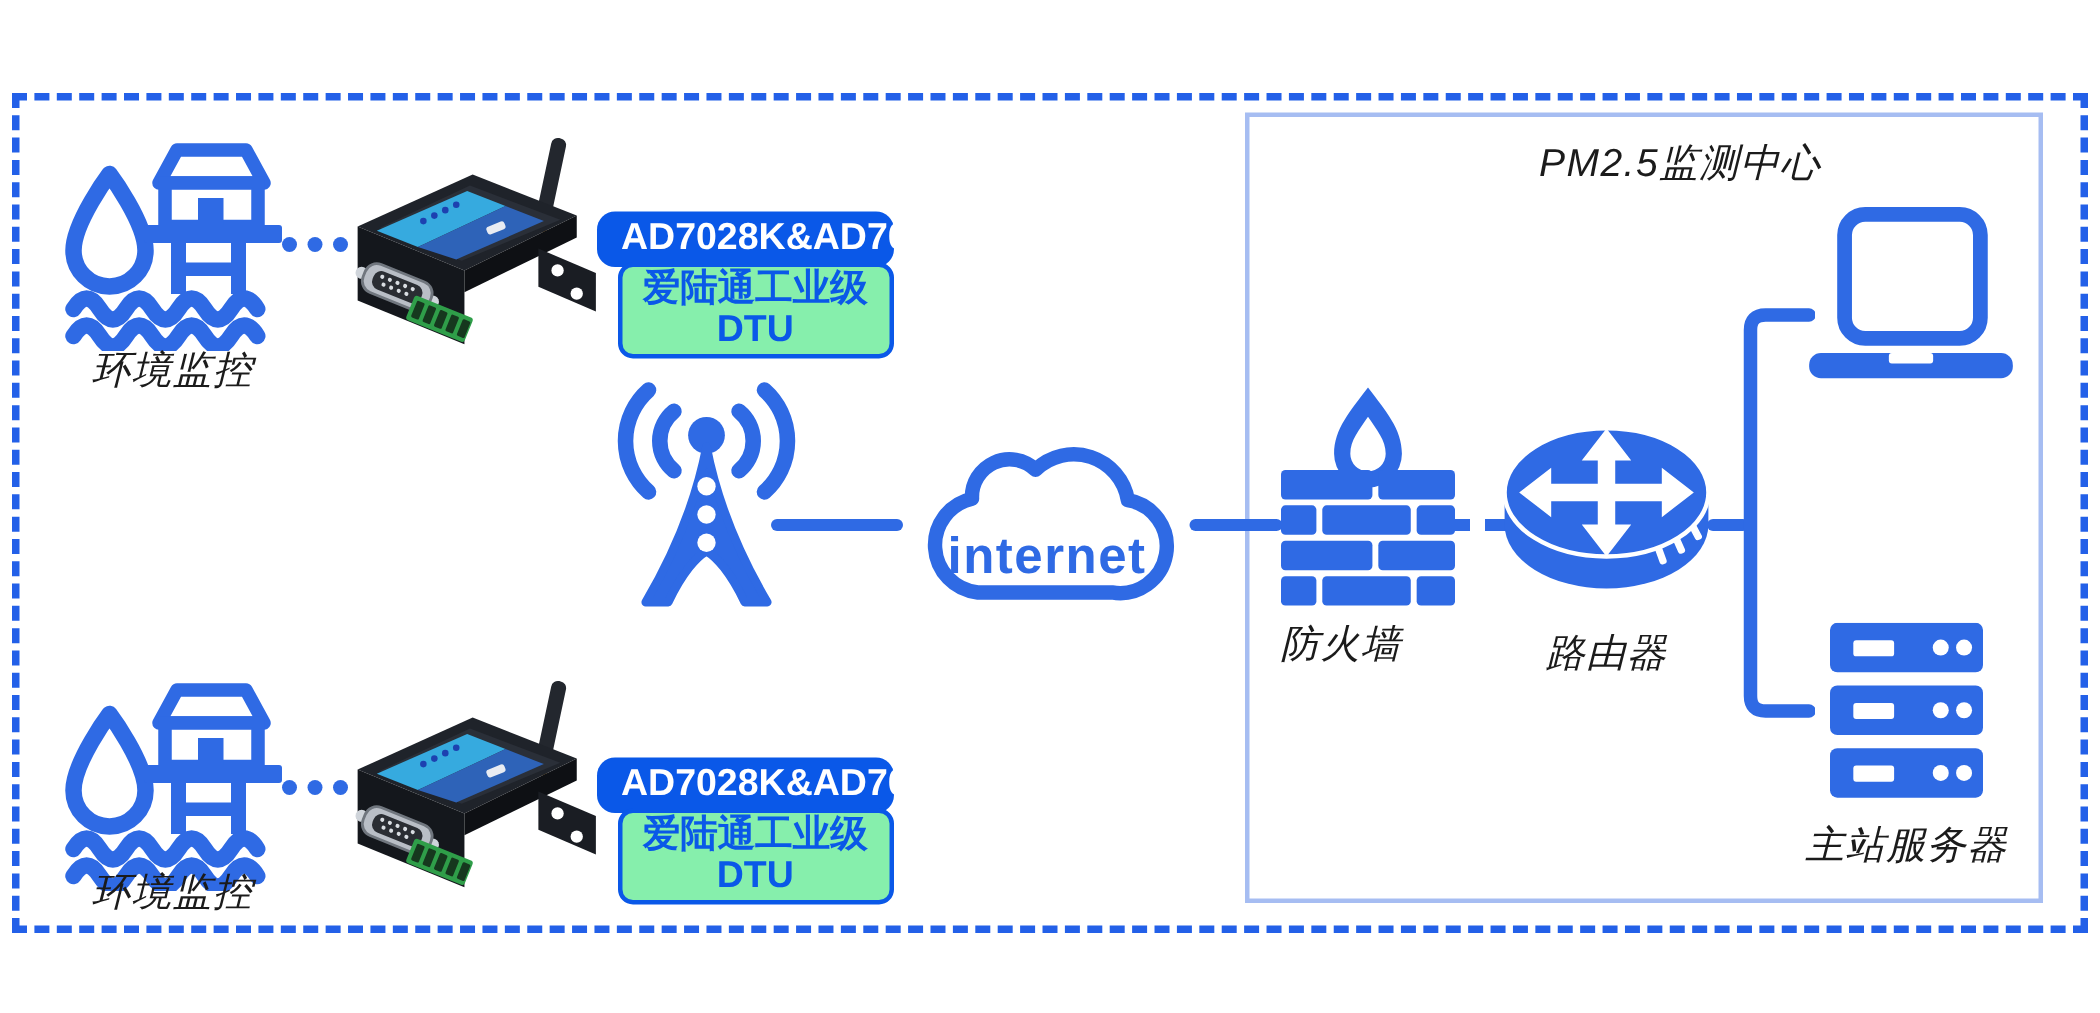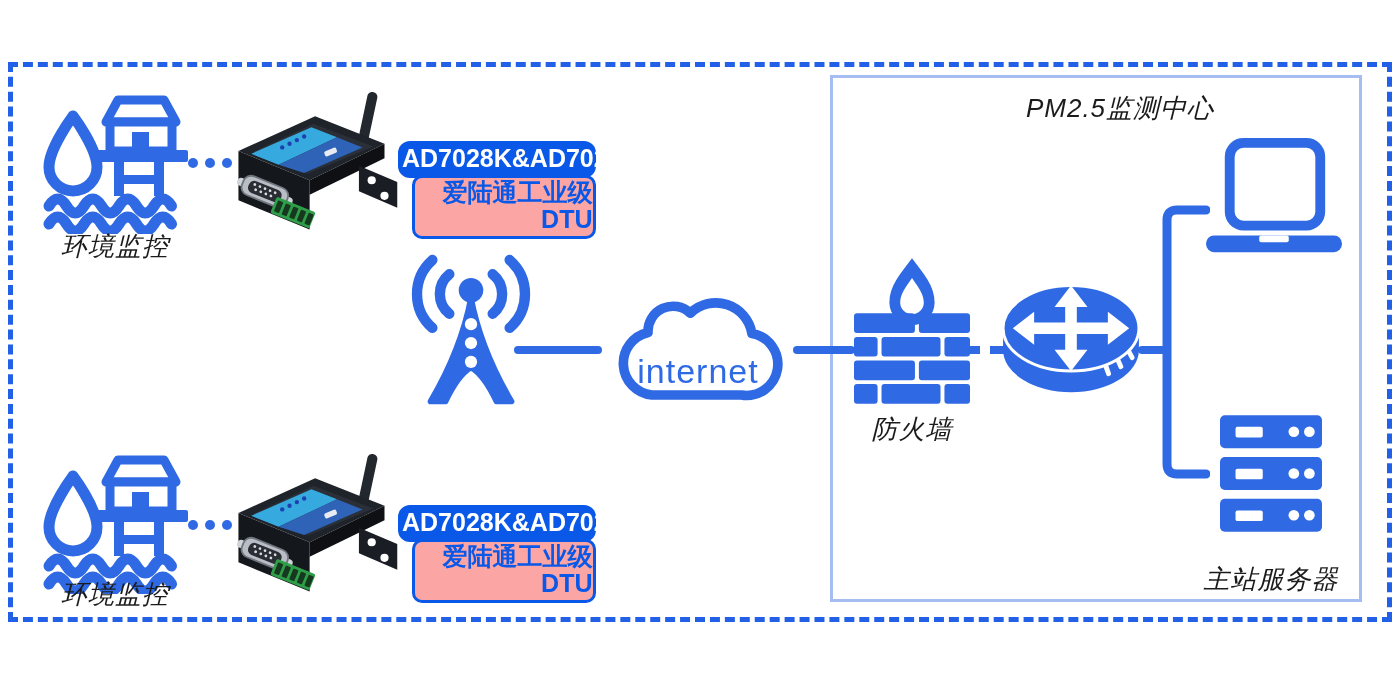--- a/index.html
+++ b/index.html
@@ -21,33 +21,33 @@
   .label{color:var(--ink);font-size:26px;font-weight:500;text-align:center;
     letter-spacing:1px;white-space:nowrap;font-style:italic;}
 
   
   .dots{display:flex;gap:7px;}
   .dots i{width:10px;height:10px;border-radius:50%;background:var(--blue);display:block;}
 
   
   .badge{width:198px;display:flex;flex-direction:column;align-items:center;}
   .badge .model{width:198px;background:var(--badge);color:#fff;font-weight:bold;
-    font-size:25px;text-align:center;border-radius:12px;padding:4px 4px 5px;line-height:1.1;}
-  .badge .name{width:184px;margin-top:-3px;background:#fca5a5;color:var(--badge);
-    border:3px solid var(--badge);font-weight:bold;font-size:25px;text-align:right;
+    font-size:25px;text-align:center;border-radius:12px;padding:4px 16px 5px;line-height:1.1;}
+  .badge .name{width:184px;margin-top:-3px;background:#86efac;color:var(--badge);
+    border:3px solid var(--badge);font-weight:bold;font-size:25px;text-align:center;
     border-radius:10px;padding:1px 0 2px;line-height:1.1;margin-left:13px;}
 
   
   .hline{height:8px;background:var(--blue);border-radius:4px;}
   .hdash{height:8px;background:repeating-linear-gradient(90deg,var(--blue) 0 14px,transparent 14px 24px);}
 
   
   .pm-box{left:830px;top:75px;width:532px;height:527px;border:3px solid var(--boxborder);background:transparent;}
 
-  .internet-text{color:var(--blue);font-size:34px;font-weight:400;text-align:center;letter-spacing:1px;}
+  .internet-text{color:var(--blue);font-size:34px;font-weight:700;text-align:center;letter-spacing:1px;}
   svg{display:block;}
 </style>
 </head>
 <body>
 
 <svg width="0" height="0" style="position:absolute" aria-hidden="true">
   <defs>
 
     <symbol id="sym-station" viewBox="0 0 150 142">
       <g fill="none" stroke="#2f6ae4">
@@ -239,32 +239,33 @@
   <div class="abs hline" style="left:1138px;top:346px;width:28px"></div>
 
   <svg class="abs" style="left:598px;top:280px" width="202" height="128">
       <use href="#sym-cloud"></use>
     </svg>
   <div class="abs internet-text" style="left:608px;top:352px;width:180px;">internet</div>
 
   <svg class="abs" style="left:854px;top:258px" width="116" height="146">
       <use href="#sym-firewall"></use>
     </svg>
-  <div class="abs label" style="left:854px;top:412px;width:116px;">防火墙</div>
+  <div class="abs label" style="left:836px;top:412px;width:116px;">防火墙</div>
 
   <svg class="abs" style="left:998px;top:272px" width="146" height="131">
       <use href="#sym-router"></use>
     </svg>
+  <div class="abs label" style="left:998px;top:418px;width:146px;">路由器</div>
 
   <svg class="abs" style="left:1158px;top:205px" width="52" height="274">
     <path d="M48 5 H19 Q9 5 9 15 V259 Q9 269 19 269 H48" fill="none" stroke="#2f6ae4" stroke-width="9" stroke-linecap="round"></path>
   </svg>
 
   <svg class="abs" style="left:1200px;top:138px" width="148" height="123">
       <use href="#sym-laptop"></use>
     </svg>
 
   <svg class="abs" style="left:1220px;top:415px" width="102" height="117">
       <use href="#sym-server"></use>
     </svg>
-  <div class="abs label" style="left:1190px;top:546px;width:162px;margin-top:16px;">主站服务器</div>
+  <div class="abs label" style="left:1190px;top:546px;width:162px;">主站服务器</div>
 
 </div>
 
 </body></html>

